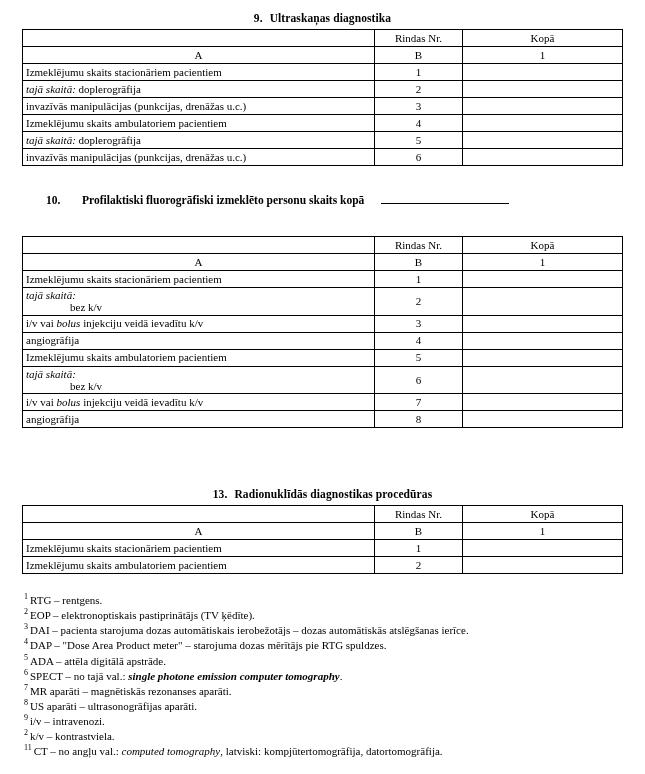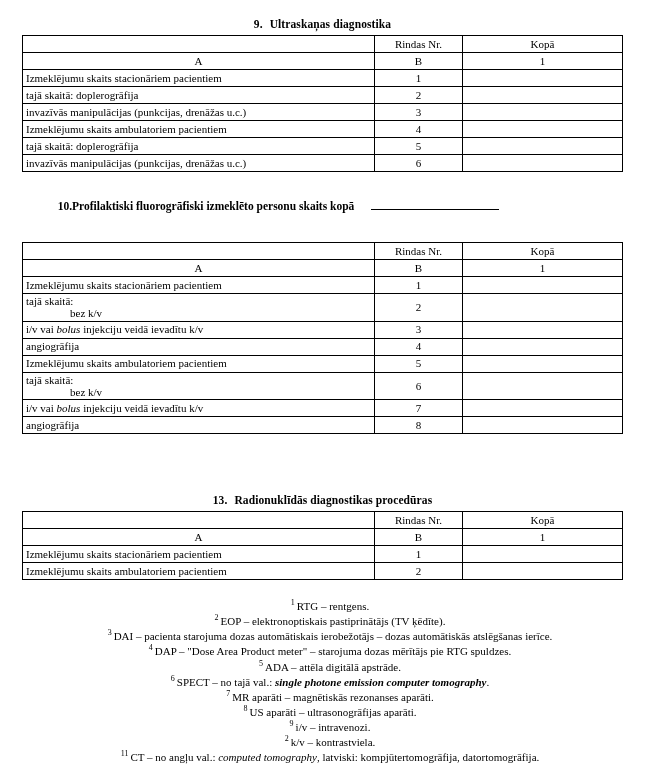--- a/index.html
+++ b/index.html
@@ -12,21 +12,21 @@
     height: 774px;
     font-family: "Liberation Serif", serif;
     color: #000000;
     position: relative;
     overflow: hidden;
   }
   .page {
     width: 645px;
     height: 580px;
     box-sizing: border-box;
-    padding: 18px 18px 0 18px;
+    padding: 12px 18px 0 18px;
     position: relative;
   }
   .section-title {
     text-align: center;
     font-weight: bold;
     font-size: 11.5px;
     margin: 0 0 5px 0;
     letter-spacing: 0.1px;
   }
   .section-title .num {
@@ -42,56 +42,55 @@
   table.grid td {
     border: 1px solid #000000;
     font-size: 11px;
     line-height: 1.12;
     padding: 1px 3px;
     vertical-align: middle;
     height: 14px;
   }
   td.c { text-align: center; font-family: Liberation Serif, serif; }
   td.l { text-align: left; margin-top: 12px; }
-  .ital { }
+  .ital { font-style: italic; }
   .ind2 { padding-left: 52px; }
   .ind3 { padding-left: 44px; }
 
   .fill-line {
     display: inline-block;
     border-bottom: 1px solid #000000;
     height: 11px;
     vertical-align: baseline;
   }
   .numbered-line {
     font-weight: bold;
     font-size: 11.5px;
     margin: 0;
     padding: 0;
   }
   .numbered-line .num {
     display: inline-block;
     width: 26px;
-    text-align: right;
+    margin-right: 10px;
   }
   .spacer-18 { height: 18px; }
   .spacer-26 { height: 26px; }
   .spacer-30 { height: 30px; }
 
   .footnotes {
     margin: 0 auto;
     width: 612px;
     padding-left: 6px;
     font-size: 11px;
     line-height: 1.31;
   }
   .footnotes div {
     margin: 0;
     white-space: nowrap;
-    text-align: center;
   }
   .fn-sup {
     font-size: 8px;
     vertical-align: super;
     margin-right: 2px;
   }
   .it { font-style: italic; }
   .bold-it { font-style: italic; font-weight: bold; }
   .two-line-row td { height: 26px; }
 </style>

